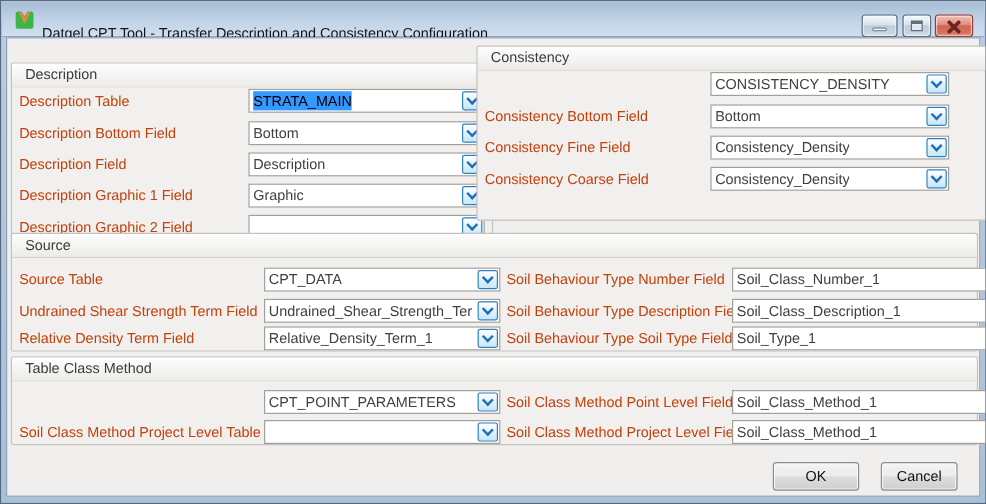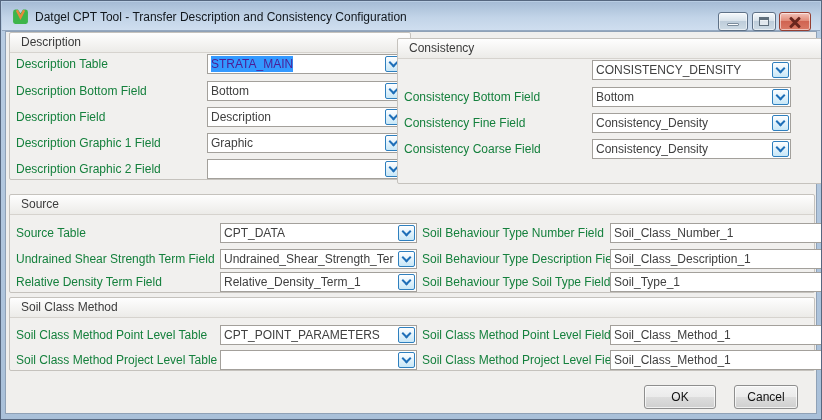--- a/index.html
+++ b/index.html
@@ -9,21 +9,21 @@
     border:1px solid #56677F;
     background:linear-gradient(#B9CDE3,#A9C0D9);
     overflow:hidden;
   }
   
   .titlebar { position:absolute; left:1px; top:1px; right:1px; height:29px;
     background:linear-gradient(#A6BCD5,#C2D4E8 55%,#CFDEEF);
     border-bottom:1px solid #94A8C0;
   }
   .app-icon { position:absolute; left:10px; top:6px; width:17px; height:17px; }
-  .title-text { position:absolute; left:33px; top:1px; line-height:28px; font-size:12px; color:#10161C; white-space:nowrap; }
+  .title-text { position:absolute; left:33px; top:12px; line-height:28px; font-size:12px; color:#10161C; white-space:nowrap; }
   .capbtn { position:absolute; top:10px; height:19px; border-radius:3px; cursor:default;
     border:1px solid #5E7187;
     background:linear-gradient(#F5F9FC,#D9E3EB 45%,#BECDDA 50%,#CEDBE5);
     box-shadow:inset 0 0 0 1px rgba(255,255,255,.55);
   }
   #btn-min { left:716px; width:30px; }
   #btn-max { left:750px; width:24px; }
   #btn-close { left:777px; width:32px;
     border-color:#963F32;
     background:linear-gradient(#F3C3BA,#E18C79 45%,#D06451 50%,#DA7965);
@@ -39,38 +39,38 @@
   .glyph-close:after  { transform:rotate(-45deg); }
   
   .client { position:absolute; left:4px; top:30px; right:4px; bottom:5px;
     background:#F0EFED; border:1px solid #8FA1B6; }
   
   .group { position:absolute; border:1px solid #C5C2BD; border-radius:2px; background:#F1F0EE; }
   .gcap { position:absolute; left:0; top:0; right:0; height:20px;
     background:linear-gradient(#FEFEFE,#ECEBE8); border-bottom:1px solid #D6D3CE;
     border-radius:2px 2px 0 0; }
   .gcap span { display:block; padding-left:11px; line-height:19px; font-size:12px; color:#3B3B3B; }
-  #g-description { left:3px;  top:0;   width:402px; height:148px; }
+  #g-description { left:3px;  top:20px;   width:402px; height:148px; }
   #g-consistency { left:391px; top:6px;  width:483px; height:146px; }
   #g-source      { left:3px;  top:162px; width:806px; height:99px;  }
   #g-soilclass   { left:3px;  top:265px; width:806px; height:74px;  }
   .col { position:absolute; top:0; bottom:0; }
   .col-left  { left:0; width:406px; }
   .col-right { left:406px; right:0; }
   
   .row { position:absolute; left:0; right:0; height:20px; }
-  .lbl { position:absolute; left:6px; top:0; line-height:20px; font-size:12px; color:#15803d; white-space:nowrap; }
+  .lbl { position:absolute; left:6px; top:0; line-height:20px; font-size:12px; color:#c2410c; white-space:nowrap; }
   .combo { position:absolute; top:0; height:20px; background:#FFFFFF; border:1px solid #A3A09B; }
   #g-description .combo { left:197px; width:197px; }
   #g-consistency .combo { left:194px; width:199px; }
   .col-left  .combo { left:210px; width:197px; }
   .col-right .combo { left:194px; width:237px; }
   .cval { position:absolute; left:3px; top:1px; height:16px; line-height:16px; font-size:12px;
     color:#404040; white-space:nowrap; max-width:170px; overflow:hidden; }
-  .cval.hl { background:#3399FF; color:#4c1d95; }
+  .cval.hl { background:#3399FF; color:#000000; }
   .cbtn { position:absolute; right:1px; top:1px; width:17px; height:16px; border-radius:2px;
     border:1px solid #2E7FBE;
     background:linear-gradient(#FEFEFF,#DFF1FB 55%,#C8E7F7); }
   .chev { display:block; width:7px; height:7px; margin:2px auto 0;
     border-left:2px solid #1E6FB8; border-bottom:2px solid #1E6FB8; transform:rotate(-45deg); }
   
   .btn { position:absolute; top:353px; height:24px; border:1px solid #8E8E8E; border-radius:3px;
     font-size:12px; color:#111; text-align:center; line-height:22px; cursor:default;
     background:linear-gradient(#F3F3F3,#EBEBEB 49%,#DDDDDD 51%,#CFCFCF);
     box-shadow:inset 0 0 0 1px rgba(255,255,255,.7); }
@@ -254,25 +254,24 @@
             <span class="cbtn">
                 <i class="chev"></i>
               </span>
           </div>
         </div>
       </div>
     </div>
 
     <div class="group" id="g-soilclass">
       <div class="gcap">
-          <span>Soil Class Method</span>
+          <span>Table Class Method</span>
         </div>
       <div class="col col-left">
         <div class="row" style="top:27px">
-          <span class="lbl">Soil Class Method Point Level Table</span>
           <div class="combo">
             <span class="cval">CPT_POINT_PARAMETERS</span>
             <span class="cbtn">
                 <i class="chev"></i>
               </span>
           </div>
         </div>
         <div class="row" style="top:52px">
           <span class="lbl">Soil Class Method Project Level Table</span>
           <div class="combo">

